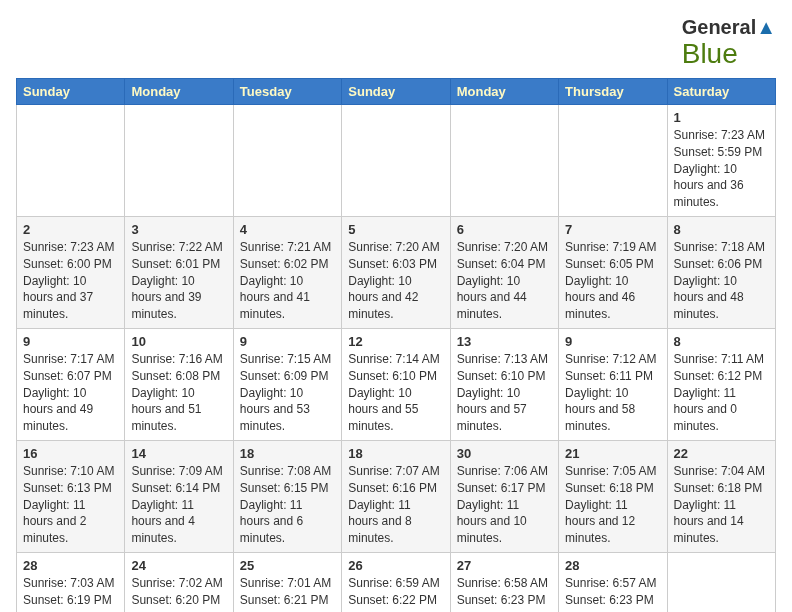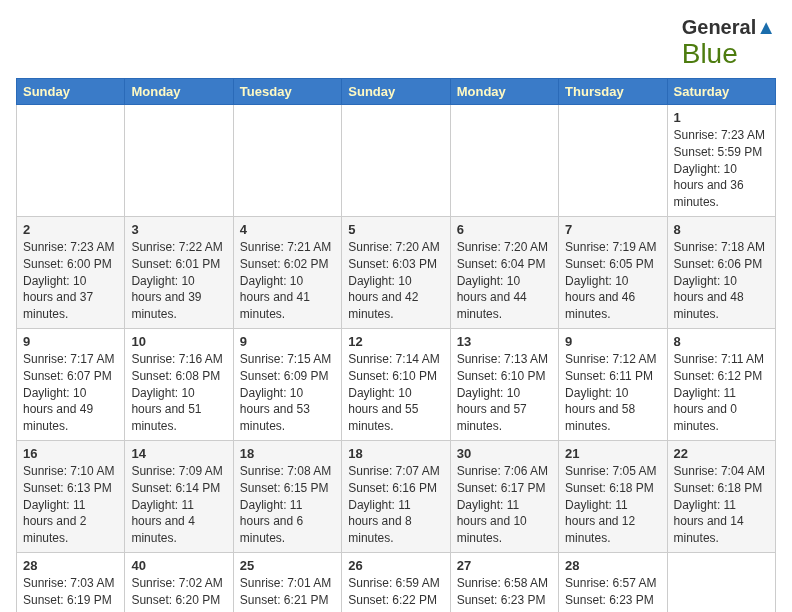--- a/index.html
+++ b/index.html
@@ -211,21 +211,21 @@
           <span class="day-num">22</span>
           <div class="day-info">Sunrise: 7:04 AM<br>Sunset: 6:18 PM<br>Daylight: 11 hours and 14 minutes.</div>
         </td>
       </tr>
       <tr>
         <td>
           <span class="day-num">28</span>
           <div class="day-info">Sunrise: 7:03 AM<br>Sunset: 6:19 PM<br>Daylight: 11 hours and 16 minutes.</div>
         </td>
         <td>
-          <span class="day-num">40</span>
+          <span class="day-num">24</span>
           <div class="day-info">Sunrise: 7:02 AM<br>Sunset: 6:20 PM<br>Daylight: 11 hours and 18 minutes.</div>
         </td>
         <td>
           <span class="day-num">25</span>
           <div class="day-info">Sunrise: 7:01 AM<br>Sunset: 6:21 PM<br>Daylight: 11 hours and 20 minutes.</div>
         </td>
         <td>
           <span class="day-num">26</span>
           <div class="day-info">Sunrise: 6:59 AM<br>Sunset: 6:22 PM<br>Daylight: 11 hours and 22 minutes.</div>
         </td>

